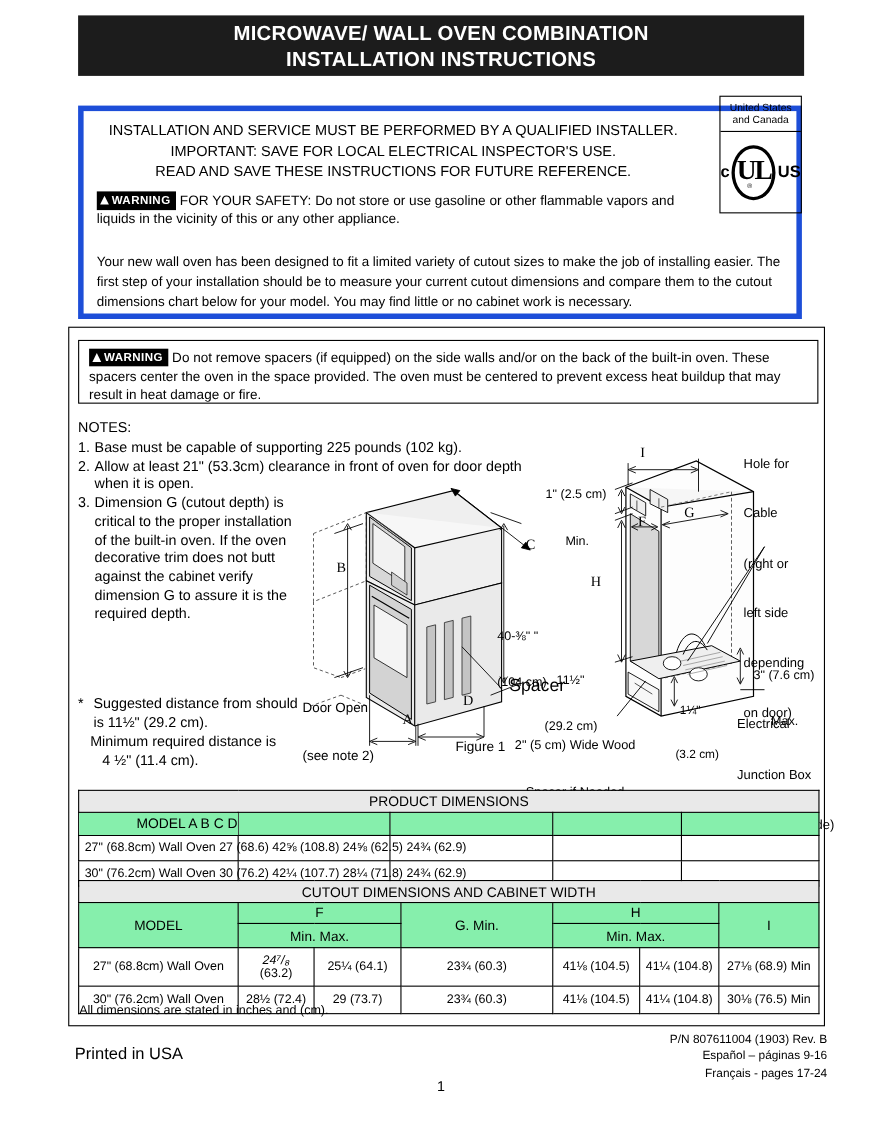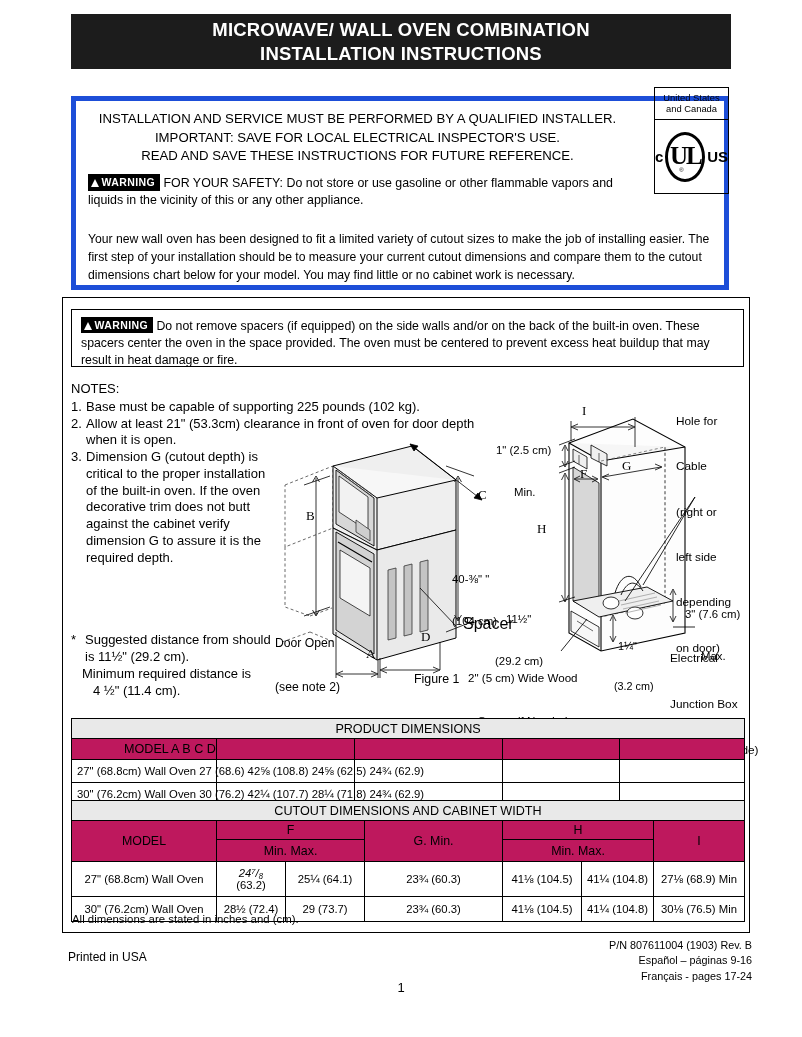--- a/index.html
+++ b/index.html
@@ -229,21 +229,21 @@
     padding: 0;
     font-weight: normal;
   }
   .sect-head {
     background: #e9e9e9;
     text-align: center;
     font-size: 12.6px;
     height: 19px;
   }
   .col-head {
-    background: #be185d;
+    background: #86efac;
     text-align: center;
     font-size: 12.4px;
   }
 
   #prod-table { left: 71px; top: 718px; width: 673px; }
   #prod-table .modelrow td { height: 20px; }
   #prod-table .datarow td { height: 22px; font-size: 11.3px; }
   .overflow-cell {
     position: relative;
     overflow: visible;
@@ -278,21 +278,21 @@
     left: 72px;
     top: 913px;
     font-size: 11.4px;
   }
 
   
   .printed {
     position: absolute;
     left: 68px;
     top: 950px;
-    font-size: 12px;
+    font-size: 15px;
   }
   .pn-block {
     position: absolute;
     left: 420px;
     top: 938px;
     width: 332px;
     text-align: right;
     font-size: 10.8px;
     line-height: 1.42;
   }

